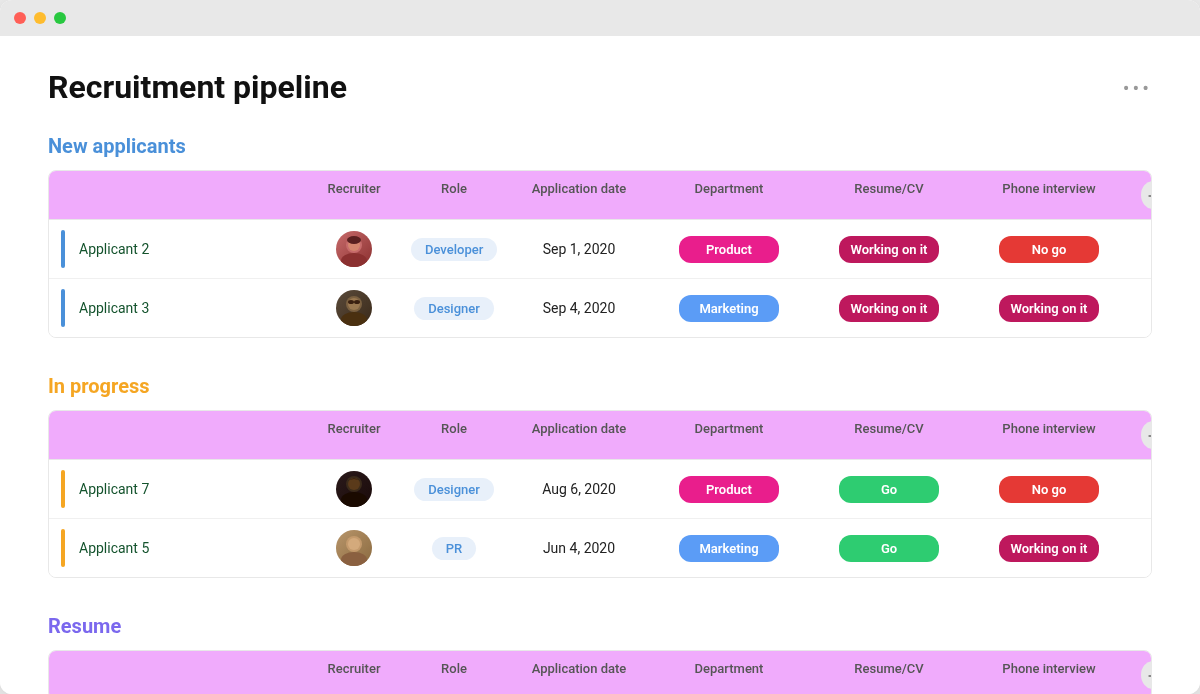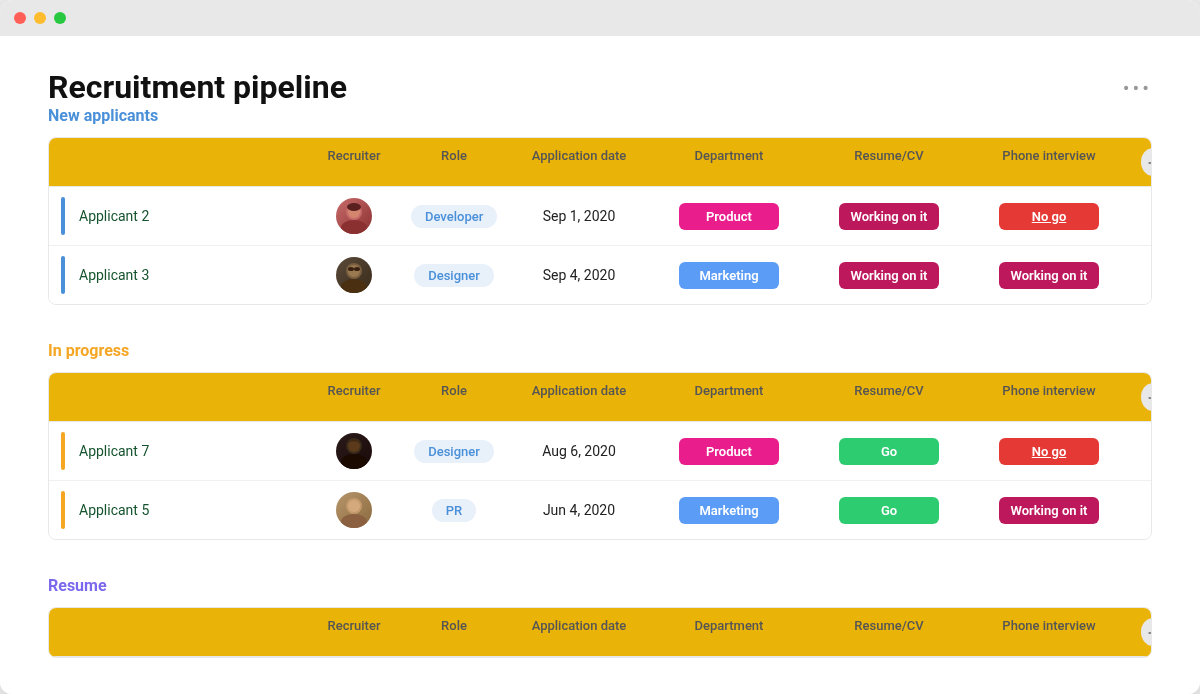--- a/index.html
+++ b/index.html
@@ -41,20 +41,21 @@
     .content {
       flex: 1;
       overflow-y: auto;
       padding: 32px 48px 32px 48px;
       background: #fff;
     }
     .page-header {
       display: flex;
       justify-content: space-between;
       align-items: flex-start;
+      margin-bottom: 28px;
     }
     .page-title {
       font-size: 32px;
       font-weight: 700;
       color: #111;
     }
     .more-btn {
       font-size: 20px;
       color: #999;
       letter-spacing: 3px;
@@ -63,37 +64,37 @@
     }
 
     
     .section { margin-bottom: 36px; }
     .section-header {
       display: flex;
       align-items: baseline;
       margin-bottom: 12px;
     }
     .section-title {
-      font-size: 16px;
+      font-size: 20px;
       font-weight: 700;
     }
     .section-title.blue { color: #4a90d9; }
     .section-title.orange { color: #f5a623; }
     .section-title.purple { color: #7b68ee; }
 
     
     .table-wrap {
       border: 1px solid #e8e8e8;
       border-radius: 8px;
       overflow: hidden;
     }
     .table-header-row {
       display: grid;
       grid-template-columns: 260px 90px 110px 140px 160px 160px 160px 40px;
-      background: #eab308;
+      background: #f0abfc;
       border-bottom: 1px solid #e8e8e8;
       padding: 0 0;
     }
     .th {
       padding: 10px 12px;
       font-size: 13px;
       color: #555;
       font-weight: 500;
       text-align: center;
     }
@@ -163,31 +164,31 @@
       font-size: 13px;
       font-weight: 500;
       color: #4a90d9;
       background: #e8f0fa;
     }
 
     
     .status-badge {
       display: inline-block;
       padding: 6px 6px;
-      border-radius: 6px;
+      border-radius: 12px;
       font-size: 13px;
       font-weight: 600;
       color: #fff;
       min-width: 100px;
       text-align: center;
     }
     .sb-pink { background: #e91e8c; }
     .sb-blue { background: #5b9cf6; }
     .sb-orange { background: #be185d; }
-    .sb-red { background: #e53935; text-decoration: underline; }
+    .sb-red { background: #e53935; }
     .sb-green { background: #2ecc71; }
 
     .add-btn {
       width: 28px; height: 28px;
       border-radius: 50%;
       background: #e8e8e8;
       display: flex;
       align-items: center;
       justify-content: center;
       font-size: 18px;

